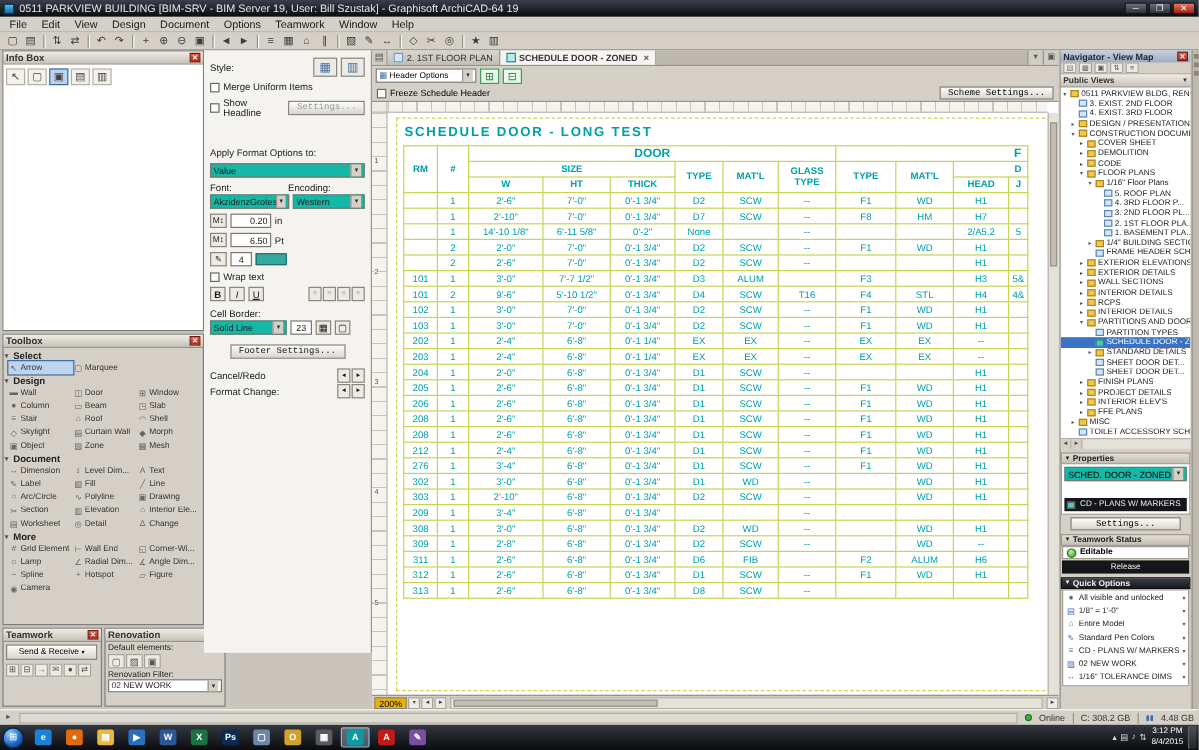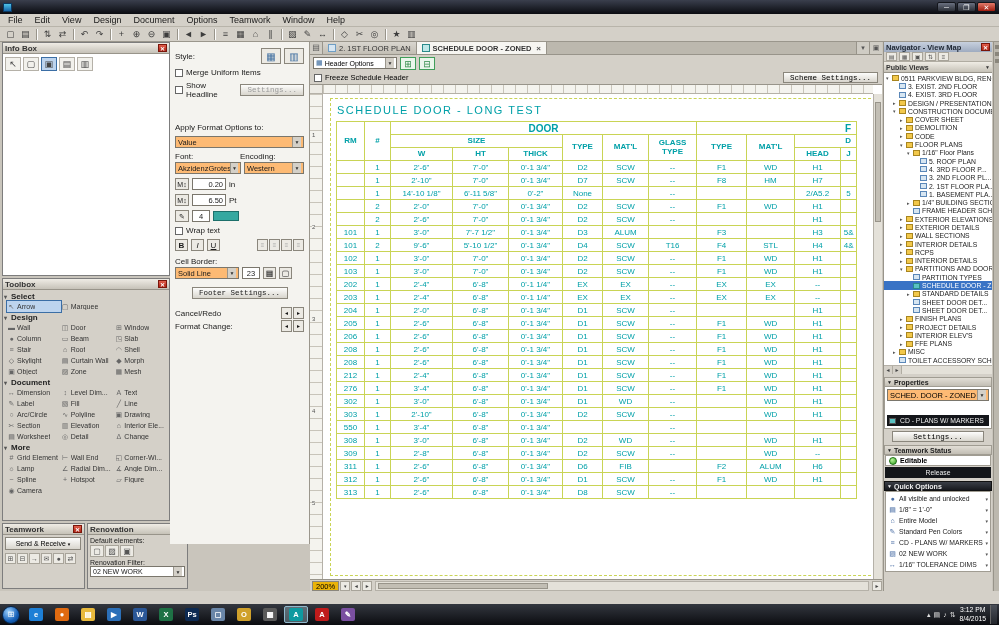--- a/index.html
+++ b/index.html
@@ -54,21 +54,21 @@
   .rn-icons{display:flex;gap:1px;margin:1px 0 2px 0;}
   .rni{width:14px;height:12px;border:1px solid #a8a49a;background:#eceae4;font-size:8px;line-height:11px;text-align:center;color:#555;}
   .rn-dd{height:11px;background:#fff;border:1px solid #7a766c;display:flex;align-items:center;font-size:7px;padding:0 2px;}
   .dd-arrow{margin-left:auto;width:9px;height:100%;background:#d4d0c8;border-left:1px solid #9a968c;font-size:5px;line-height:10px;text-align:center;color:#333;}
 
   
   .fp{position:absolute;left:170px;top:0;width:140px;height:502px;background:#f4f3ef;border-right:1px solid #9a968c;padding:6px 5px;font-size:8px;color:#1a1a1a;}
   .fp-row{display:flex;align-items:center;margin-bottom:4px;gap:3px;}
   .cbx{width:8px;height:8px;background:#fff;border:1px solid #666;flex:none;}
   .fp-lab{font-size:8px;}
-  .combo{height:12px;background:#fdba74;border:1px solid #7a766c;display:flex;align-items:center;font-size:7.5px;padding:0 2px;flex:1;}
+  .combo{height:12px;background:#14b8a6;border:1px solid #7a766c;display:flex;align-items:center;font-size:7.5px;padding:0 2px;flex:1;}
   .btn{background:linear-gradient(#fdfdfc,#d8d5cd);border:1px solid #8a867c;font-size:7.5px;height:12px;display:flex;align-items:center;justify-content:center;padding:0 6px;font-family:Liberation Mono, monospace;}
   .btn.dis{color:#9a9a9a;}
   .gicon{width:20px;height:16px;border:1px solid #8a867c;background:#eceae4;font-size:10px;line-height:15px;text-align:center;color:#3f6ea0;}
   .sizefield{width:34px;height:12px;background:#fff;border:1px solid #7a766c;font-size:7.5px;display:flex;align-items:center;justify-content:flex-end;padding:0 2px;}
   .mic{width:14px;height:12px;border:1px solid #8a867c;background:#eceae4;font-size:7px;line-height:11px;text-align:center;}
   .swatch{width:26px;height:10px;background:#35a8a0;border:1px solid #1c6f6a;}
   .penbox{width:18px;height:12px;background:#fff;border:1px solid #7a766c;font-size:7.5px;display:flex;align-items:center;justify-content:center;}
   .fmtb{width:13px;height:12px;border:1px solid #8a867c;background:#eceae4;font-size:8px;line-height:11px;text-align:center;}
   .fmtb.gray{color:#aaa;}
   .pair{display:flex;gap:1px;margin-left:auto;}
@@ -97,21 +97,21 @@
   .scheme{margin-left:auto;height:11px;}
 
   .canvas{position:absolute;left:0;top:43px;width:572px;height:494px;background:#fff;overflow:hidden;}
   .corner{position:absolute;left:0;top:0;width:13px;height:9px;background:#eceae4;border-right:1px solid #b5b1a8;border-bottom:1px solid #b5b1a8;}
   .hruler{position:absolute;left:13px;top:0;right:9px;height:9px;background:repeating-linear-gradient(90deg,#c8c4ba 0,#c8c4ba 1px,#f4f3ee 1px,#f4f3ee 12px);border-bottom:1px solid #b5b1a8;}
   .vruler{position:absolute;left:0;top:9px;width:13px;bottom:0;background:repeating-linear-gradient(180deg,#c8c4ba 0,#c8c4ba 1px,#f4f3ee 1px,#f4f3ee 12px);border-right:1px solid #b5b1a8;}
   .vnum{position:absolute;left:2px;font-size:6px;color:#555;background:#f4f3ee;}
   .vscroll{position:absolute;right:0;top:9px;width:9px;bottom:0;background:#e4e1d9;border-left:1px solid #b5b1a8;}
   .vthumb{position:absolute;left:1px;top:8px;width:6px;height:120px;background:#c2beb4;border:1px solid #98948a;}
   .page{position:absolute;left:20px;top:13px;width:546px;height:478px;border:1px dashed #c9d455;border-right:1px dashed #c9d455;padding:3px 0 0 5px;overflow:hidden;}
-  .sched-title{color:#00a0a8;font-size:11px;font-weight:normal;letter-spacing:1.5px;margin:2px 0 5px 1px;white-space:nowrap;}
+  .sched-title{color:#00a0a8;font-size:11px;font-weight:bold;letter-spacing:1.5px;margin:2px 0 5px 1px;white-space:nowrap;}
   table.sched{border-collapse:collapse;table-layout:fixed;width:520px;}
   table.sched th,table.sched td{border:1px solid #c9d455;color:#00a0a8;text-align:center;overflow:hidden;}
   table.sched th{font-size:8px;font-weight:bold;height:13px;line-height:1.1;}
   table.sched th.big{font-size:10px;}
   table.sched th.cut{text-align:right;padding-right:5px;}
   table.sched td{font-size:8px;height:13px;white-space:nowrap;padding:0 1px;}
 
   .zoombar{position:absolute;left:0;top:537px;width:572px;height:12px;background:#d4d0c8;border-top:1px solid #98948a;display:flex;align-items:center;padding-left:2px;gap:1px;}
   .zlab{font-size:7.5px;border:1px solid #8a867c;background:#eab308;height:10px;line-height:9px;padding:0 3px;}
   .zarr{width:10px;height:10px;border:1px solid #a8a49a;background:#eceae4;font-size:5px;line-height:9px;text-align:center;color:#444;}
@@ -166,20 +166,21 @@
   .clock{color:#fff;font-size:6.8px;text-align:center;line-height:1.2;margin:0 4px;}
   .showdesk{width:7px;height:19px;background:linear-gradient(#4a4f58,#23262c);border-left:1px solid #666;}
 </style>
 </head>
 <body>
 
 <div class="app">
 
   <div class="titlebar">
     <span class="appicon"></span>
+    <span class="tb-title">0511 PARKVIEW BUILDING [BIM-SRV - BIM Server 19, User: Bill Szustak] - Graphisoft ArchiCAD-64 19</span>
     <span class="winbtns">
       <span class="wb">─</span>
       <span class="wb">❐</span>
       <span class="wb close">✕</span>
     </span>
   </div>
 
   <div class="menubar" id="menubar" able="false">
       <span class="mi">File</span>
       <span class="mi">Edit</span>
@@ -945,21 +946,21 @@
                   <td>0'-1 3/4"</td>
                   <td>D2</td>
                   <td>SCW</td>
                   <td>--</td>
                   <td></td>
                   <td>WD</td>
                   <td>H1</td>
                   <td></td>
                 </tr>
                 <tr>
-                  <td>550</td>
+                  <td>209</td>
                   <td>1</td>
                   <td>3'-4"</td>
                   <td>6'-8"</td>
                   <td>0'-1 3/4"</td>
                   <td></td>
                   <td></td>
                   <td>--</td>
                   <td></td>
                   <td></td>
                   <td></td>
@@ -1321,20 +1322,31 @@
         </div>
     </div>
 
     <div class="edge">
         <i></i>
         <i></i>
         <i></i>
       </div>
   </div>
 
+  <div class="statusbar">
+    <span style="font-size:6px;color:#555">►</span>
+    <span class="sb-msg"></span>
+    <span class="dot"></span>
+    <span>Online</span>
+    <span class="sb-sep"></span>
+    <span>C: 308.2 GB</span>
+    <span class="sb-sep"></span>
+    <span style="font-size:6px;color:#3f6ea0">▮▮</span>
+    <span>4.48 GB</span>
+  </div>
 
   <div class="taskbar">
     <div class="orb">⊞</div>
     <div id="tb-apps" style="display:flex">
         <div class="tapp">
           <span class="tglyph" style="background: rgb(29, 127, 214);">e</span>
         </div>
         <div class="tapp">
           <span class="tglyph" style="background: rgb(224, 106, 16);">●</span>
         </div>

